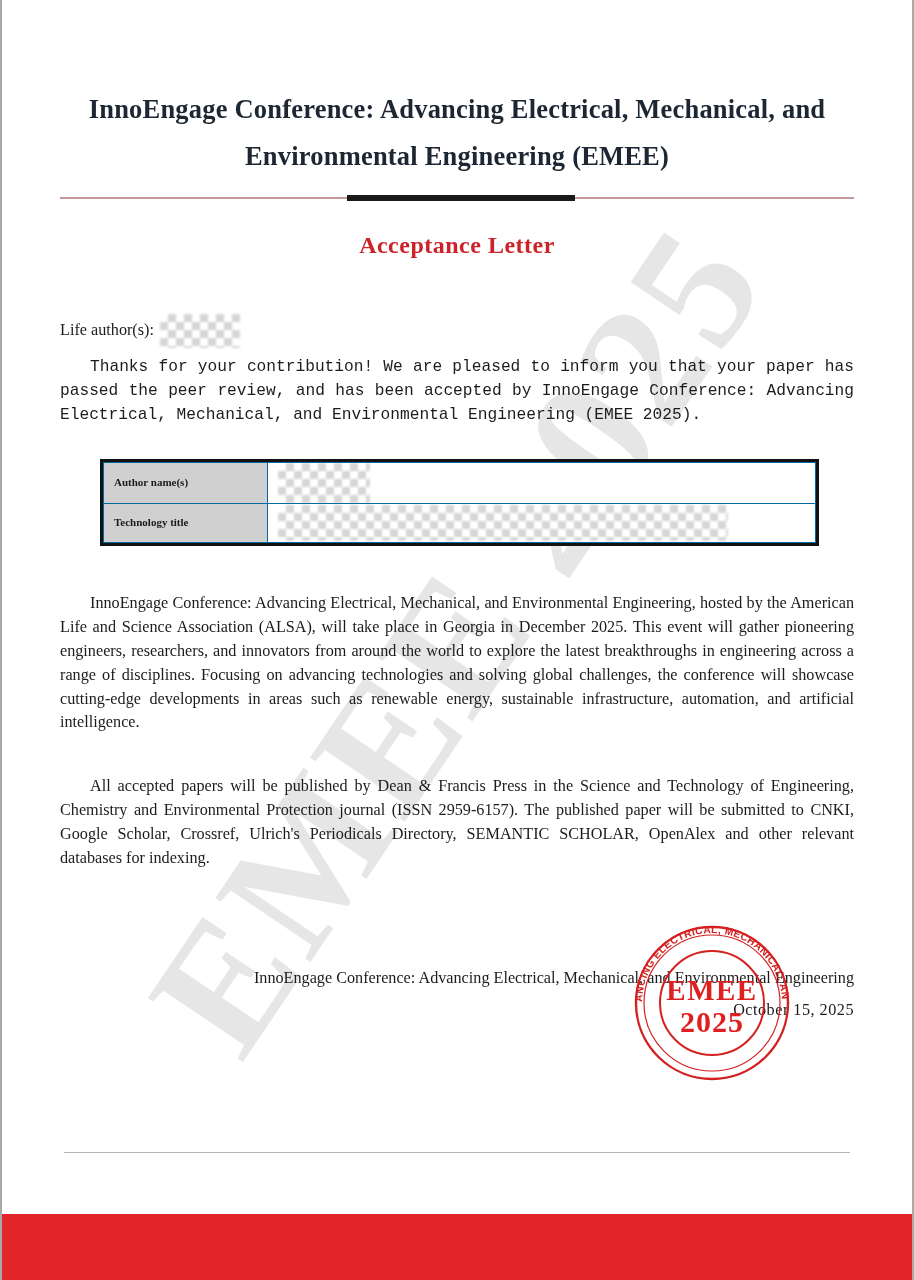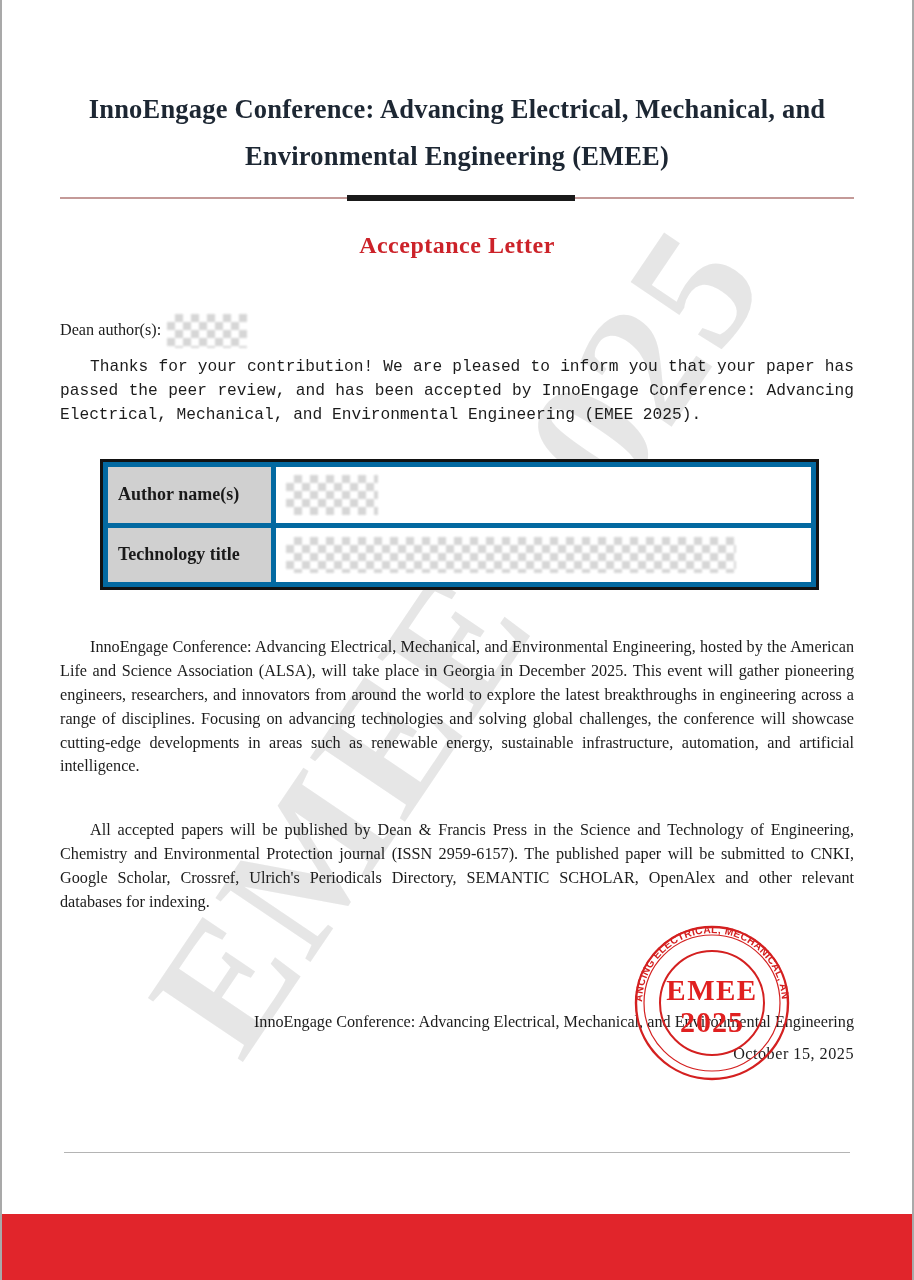--- a/index.html
+++ b/index.html
@@ -141,24 +141,24 @@
     border: 3px solid #121212;
     box-sizing: border-box;
     background: #ffffff;
   }
   table.info {
     border-collapse: collapse;
     width: 100%;
     table-layout: fixed;
   }
   table.info td {
-    border: 5px solid #0369a1;
+    border: 1px solid #0369a1;
     height: 38px;
-    padding: 8px 10px;
-    font-size: 18px;
+    padding: 0 10px;
+    font-size: 11px;
     vertical-align: middle;
   }
   td.lbl {
     width: 143px;
     background: #d0d0d0;
     font-weight: 700;
     color: #1a1a1a;
     text-align: left;
   }
   td.val {
@@ -225,21 +225,21 @@
     <div class="divider-wrap">
       <div class="divider-pink"></div>
       <div class="divider-black"></div>
     </div>
 
     <div class="accept-title">Acceptance Letter</div>
 
     <div class="body-area">
 
       <div class="salutation">
-        <span>Dean author(s):</span><span class="redact redact-name"></span>
+        <span>Life author(s):</span><span class="redact redact-name"></span>
       </div>
 
       <p class="para first">Thanks for your contribution! We are pleased to inform you that your paper has passed the peer review, and has been accepted by InnoEngage Conference: Advancing Electrical, Mechanical, and Environmental Engineering (EMEE 2025).</p>
 
       <div class="tbl-wrap">
         <table class="info">
           <tbody>
             <tr>
               <td class="lbl">Author name(s)</td>
               <td class="val">

